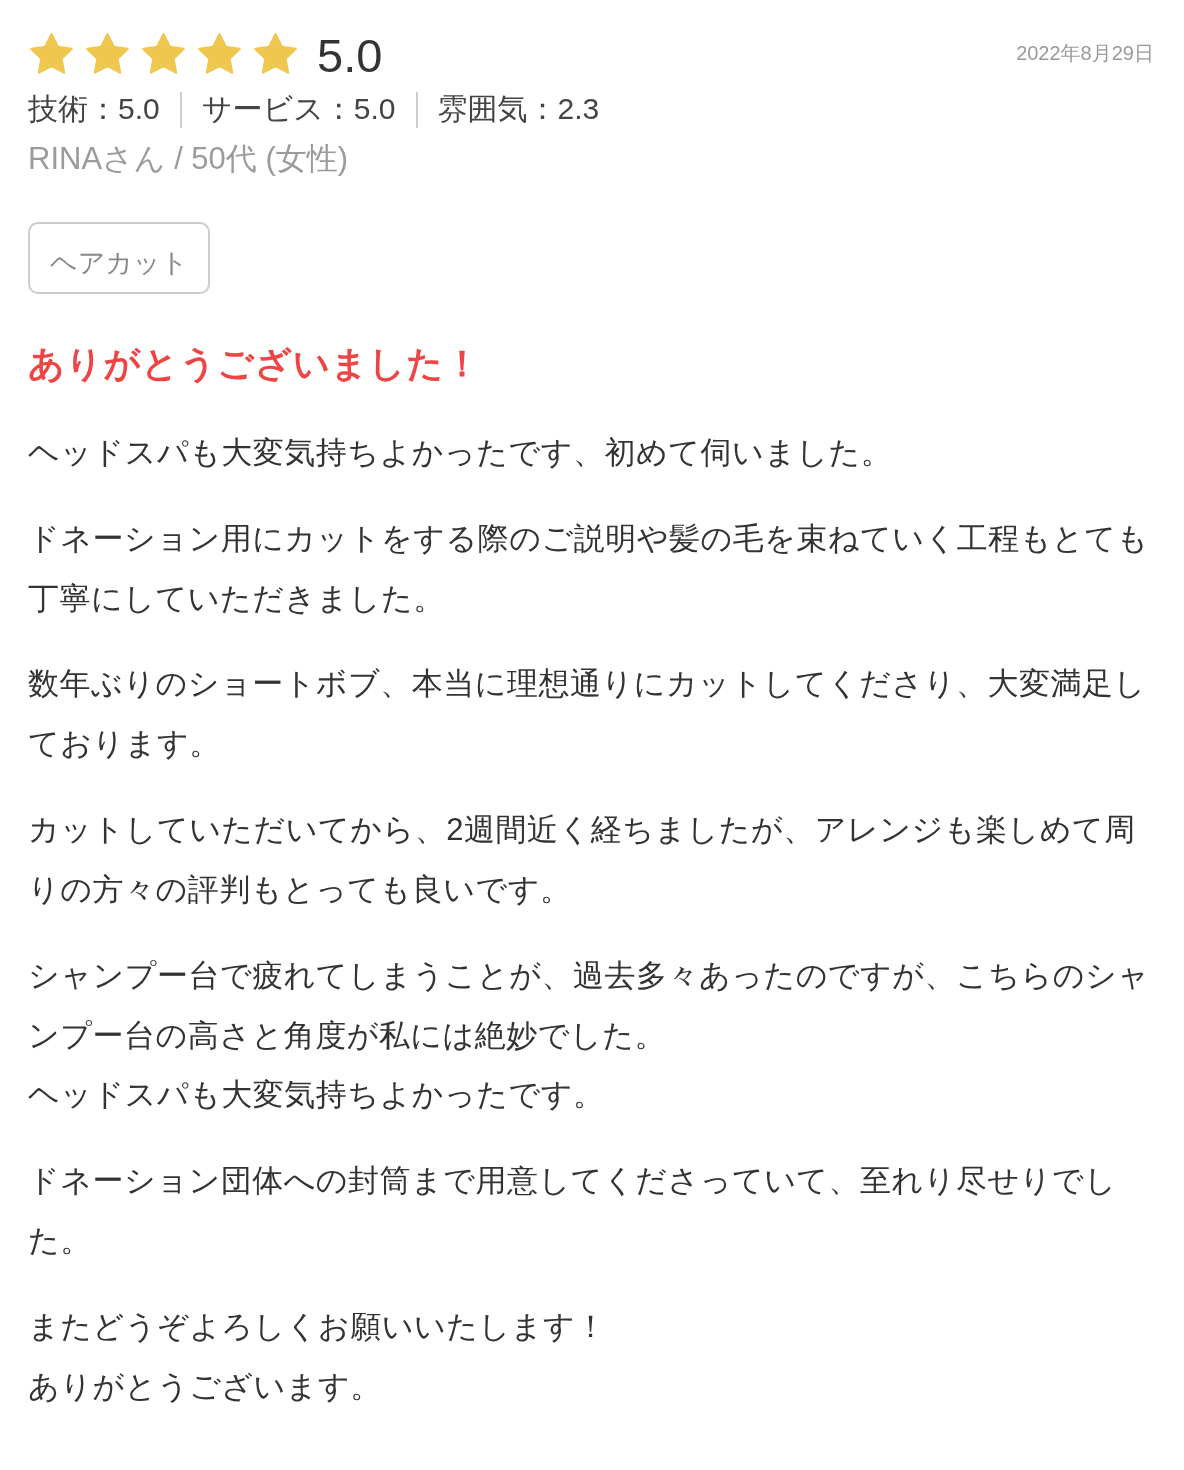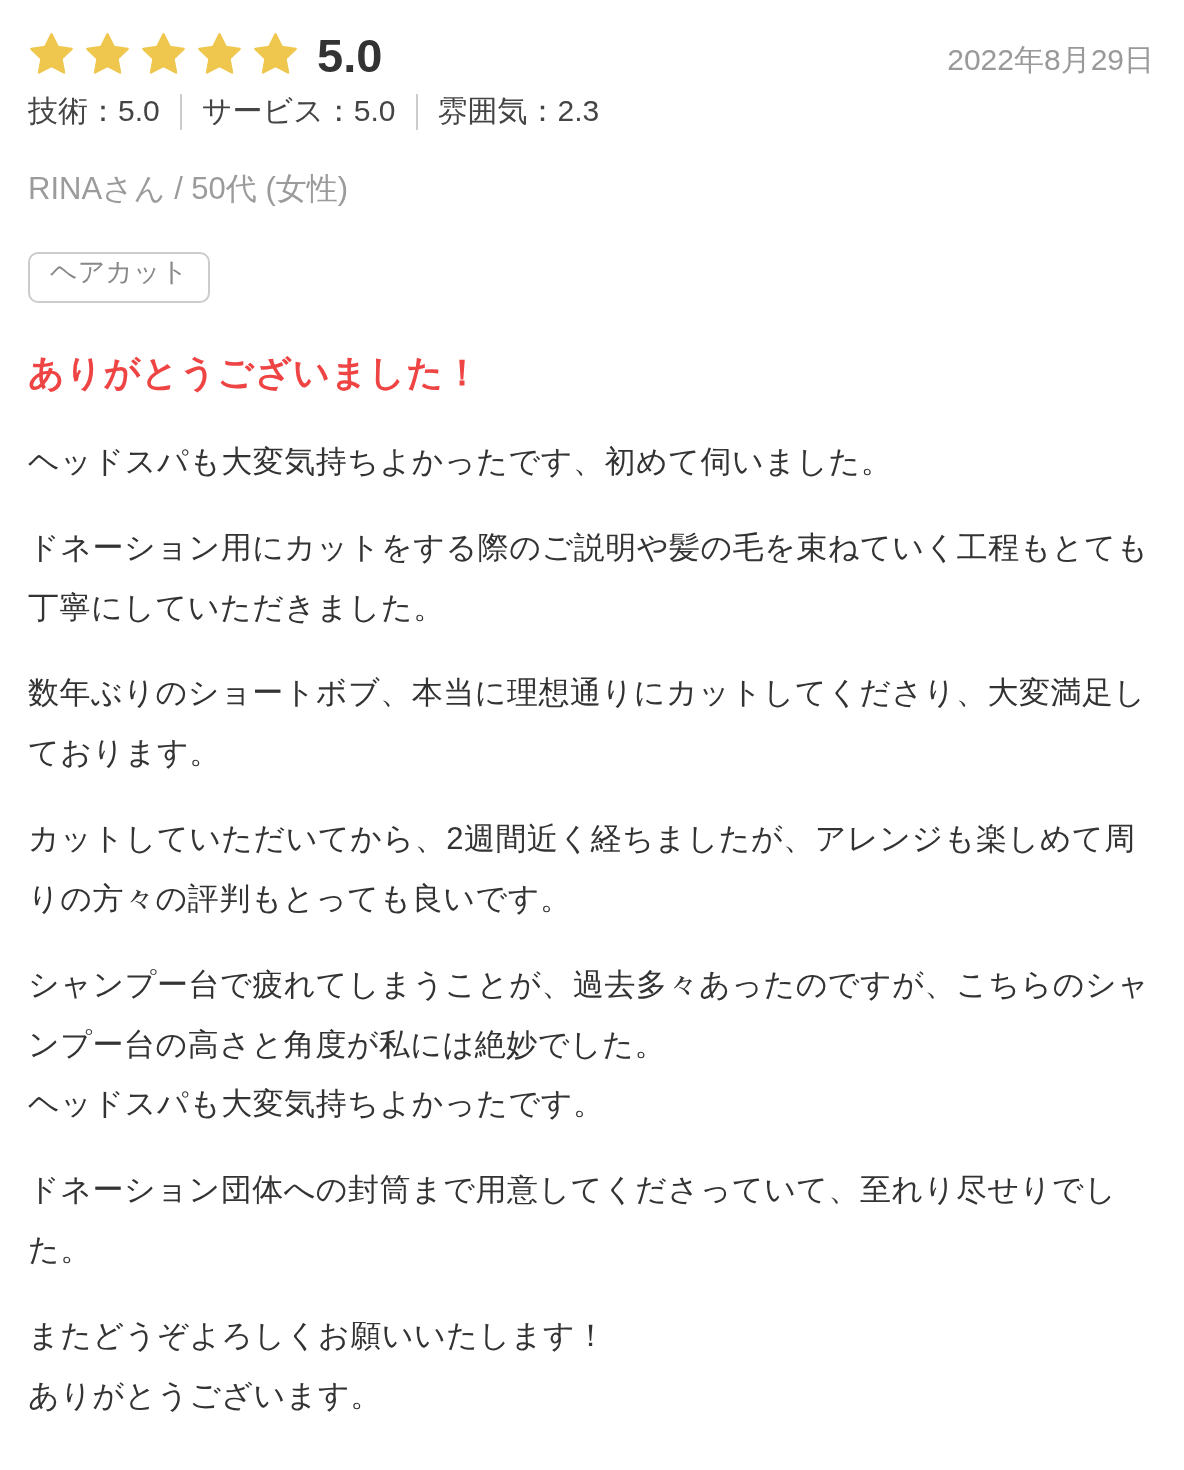--- a/index.html
+++ b/index.html
@@ -33,39 +33,39 @@
     align-items: center;
     gap: 9px;
   }
   .star {
     width: 47px;
     height: 47px;
     display: block;
   }
   .overall-score {
     font-size: 47px;
-    font-weight: 700;
+    font-weight: 400;
     color: #333333;
     margin-left: 18px;
     line-height: 1;
     padding-top: 4px;
   }
   .review-date {
-    font-size: 30px;
+    font-size: 20px;
     color: #999999;
     padding-top: 12px;
   }
 
   
   .detail-ratings {
     display: flex;
     align-items: center;
     font-size: 30px;
     color: #444444;
-    margin-bottom: 36px;
+    margin-bottom: 8px;
   }
   .rating-sep {
     width: 2px;
     height: 36px;
     background: #cccccc;
     margin: 0 20px;
   }
 
   
   .reviewer {
@@ -76,21 +76,21 @@
 
   
   .tags {
     display: flex;
     gap: 15px;
     margin-bottom: 46px;
   }
   .chip {
     border: 2px solid #cccccc;
     border-radius: 10px;
-    padding: 0 20px 11px;
+    padding: 21px 20px 11px;
     font-size: 27px;
     color: #888888;
     background: #ffffff;
     white-space: nowrap;
   }
 
   
   .review-title {
     font-size: 36px;
     font-weight: bold;

